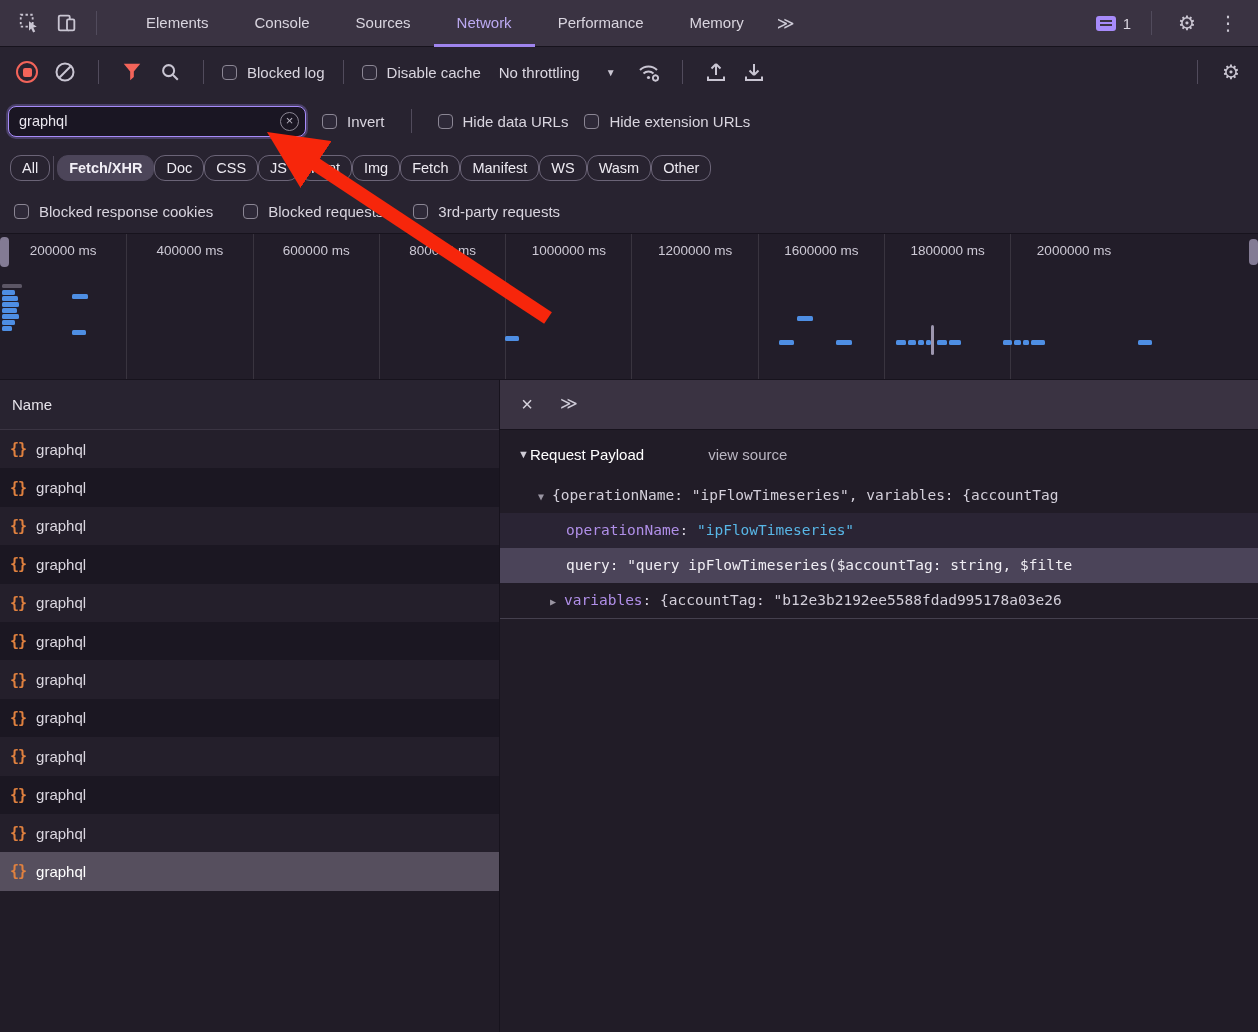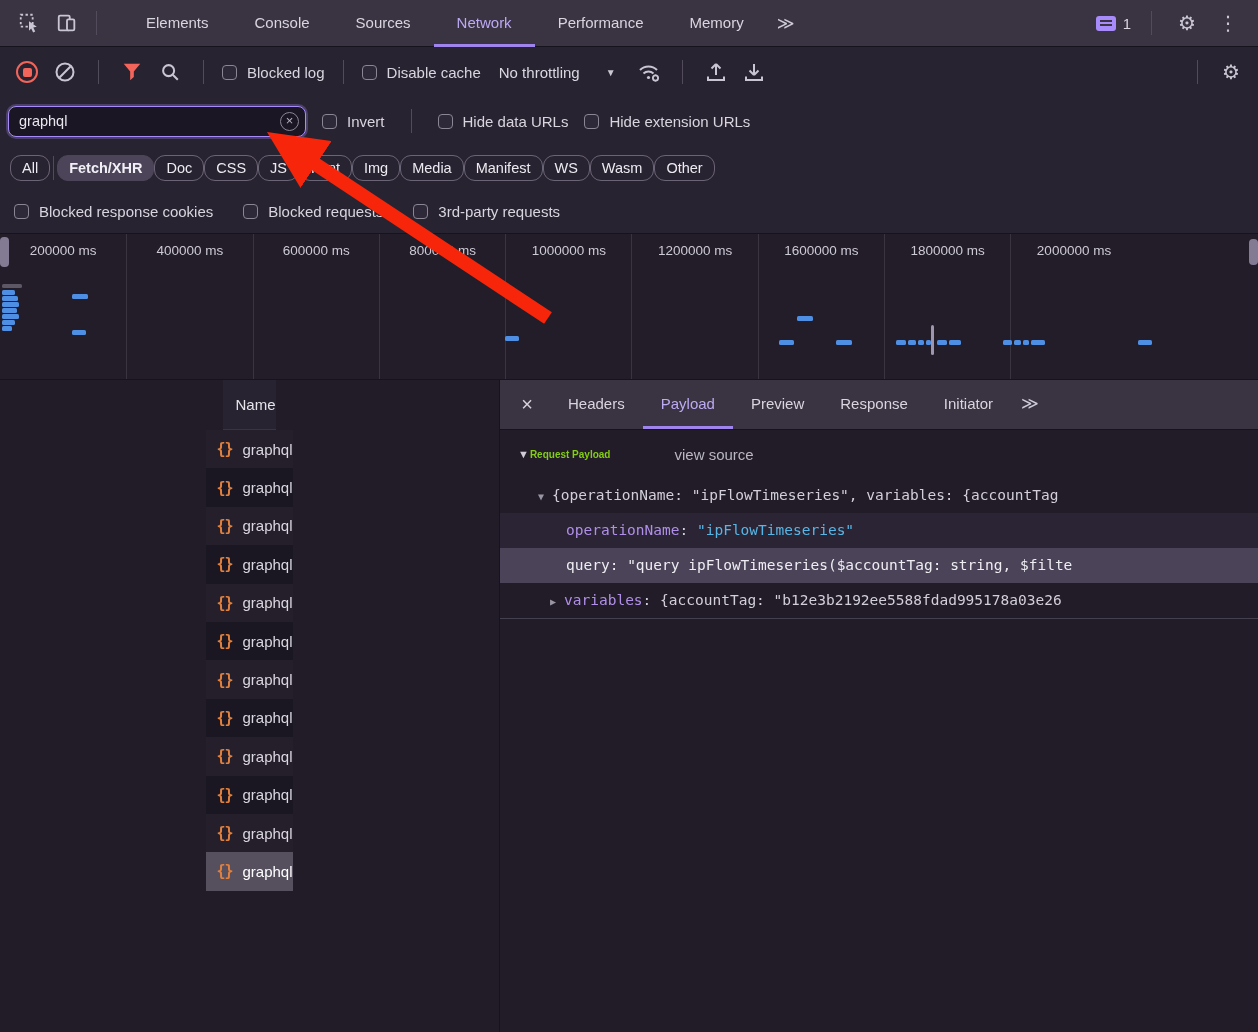--- a/index.html
+++ b/index.html
@@ -53,40 +53,40 @@
   .tl-cell { flex:0 0 126.3px; border-left:1px solid #39343f; color:#cdc9d5; font-size:13.5px; text-align:center; padding-top:9px; white-space:nowrap; }
   .tl-cell:first-child { border-left:none; }
   .tl-mark { position:absolute; border-radius:1.5px; }
   .tl-mark.blue { background:#4e8ee3; }
   .tl-mark.gray { background:#5c5665; }
   .tl-mark.line { background:#9d96ae; }
   .tl-pill { position:absolute; background:#837b94; border-radius:4px; }
 
   
   .split { display:flex; height:652px; }
-  .panel-left { width:500px; flex:none; display:flex; flex-direction:column; background:#211c27; border-right:1px solid #17131d;align-items:center; }
+  .panel-left { width:500px; flex:none; display:flex; flex-direction:column; background:#211c27; border-right:1px solid #17131d; }
   .panel-left-header { height:50px; flex:none; background:#282330; border-bottom:1px solid #3a3442; color:#e6e3ea; font-size:15px; display:flex; align-items:center; padding-left:12px; }
   .req-rows { flex:1; overflow:hidden; }
   .req-row { height:38.4px; display:flex; align-items:center; gap:10px; padding-left:10px; font-size:15px; color:#dbd7e0; white-space:nowrap; }
   .req-row.even { background:#241f2b; }
   .req-row.odd { background:#1b1722; }
   .req-row.selected { background:#564f5e; color:#ffffff; }
   .req-icon { color:#e0813f; font-family:"DejaVu Sans Mono",monospace; font-weight:700; font-size:15px; letter-spacing:-1px; }
 
   .panel-right { flex:1; min-width:0; display:flex; flex-direction:column; background:#211c27; }
   .detail-tabs { height:50px; flex:none; background:#3a3342; border-bottom:1px solid #17131d; display:flex; align-items:stretch; padding:0 4px; }
   .close-x { width:46px; text-align:center; font-size:20px; color:#d6d2dc; line-height:48px; flex:none; }
   .dtab { padding:0 18px; line-height:47px; font-size:15px; color:#d9d5df; white-space:nowrap; }
   .dtab.active { color:#bcaaf2; box-shadow:inset 0 -3px 0 #9f84ee; }
   .dtab-overflow { color:#cfccd8; font-size:17px; line-height:47px; padding:0 8px; margin-left:2px; }
 
   .payload { flex:1; overflow:hidden; }
   .pl-header { height:48px; display:flex; align-items:center; padding-left:18px; }
   .pl-caret { color:#cfccd6; font-size:11px; margin-right:1px; }
-  .pl-title { font-weight:700; font-size:10px; color:#84cc16; }
+  .pl-title { font-weight:400; font-size:15px; color:#ffffff; }
   .pl-viewsource { margin-left:64px; font-size:15px; color:#bab6c2; }
   .tree { font-family:"DejaVu Sans Mono",monospace; font-size:14.5px; white-space:nowrap; }
   .tree-row { height:35px; line-height:35px; overflow:hidden; color:#d3cfda; }
   .tree-row .tri { color:#9a95a2; font-size:10px; margin-right:8px; }
   .row-root { padding-left:38px; }
   .row-op { padding-left:66px; background:#2a2434; }
   .row-query { padding-left:66px; background:#4b4459; color:#efedf3; }
   .row-vars { padding-left:50px; }
   .key { color:#b08fe8; }
   .str { color:#58b6e6; }
@@ -227,21 +227,21 @@
 
   <div class="chips-row">
       <button class="chip">All</button>
       <span class="vsep chipsep"></span>
       <button class="chip active">Fetch/XHR</button>
       <button class="chip">Doc</button>
       <button class="chip">CSS</button>
       <button class="chip">JS</button>
       <button class="chip">Font</button>
       <button class="chip">Img</button>
-      <button class="chip">Media</button>
+      <button class="chip">Fetch</button>
       <button class="chip">Manifest</button>
       <button class="chip">WS</button>
       <button class="chip">Wasm</button>
       <button class="chip">Other</button>
     </div>
 
   <div class="cbx-row">
       <label class="cb-group">
         <span class="cb"></span>
         <span>Blocked response cookies</span>
@@ -354,27 +354,20 @@
           <div class="req-row odd selected">
             <span class="req-icon">{}</span>
             <span>graphql</span>
           </div>
         </div>
     </div>
 
     <div class="panel-right">
       <div class="detail-tabs">
         <span class="close-x">×</span>
-        <span class="dtabs-holder" style="display:flex;">
-            <div class="dtab">Headers</div>
-            <div class="dtab active">Payload</div>
-            <div class="dtab">Preview</div>
-            <div class="dtab">Response</div>
-            <div class="dtab">Initiator</div>
-          </span>
         <span class="dtab-overflow">≫</span>
       </div>
 
       <div class="payload">
         <div class="pl-header">
           <span class="pl-caret">▼</span>
           <span class="pl-title">Request Payload</span>
           <span class="pl-viewsource">view source</span>
         </div>
         <div class="tree">

